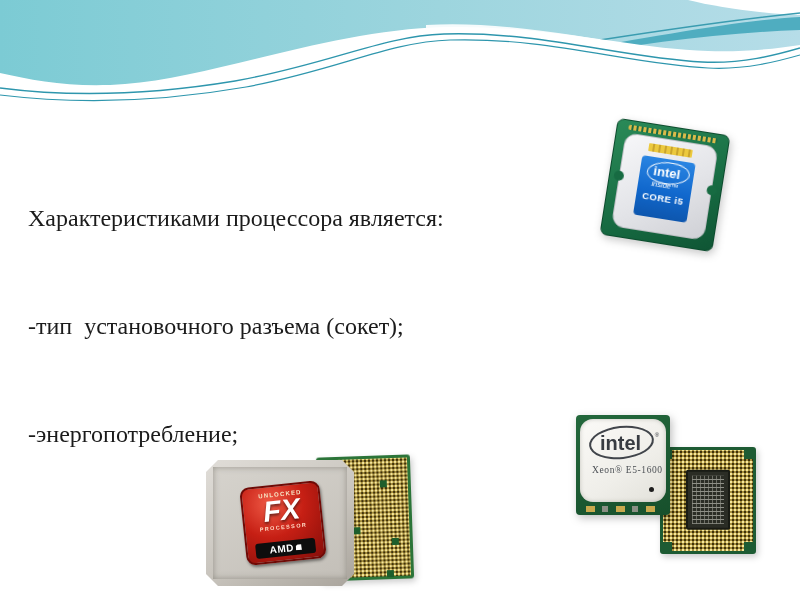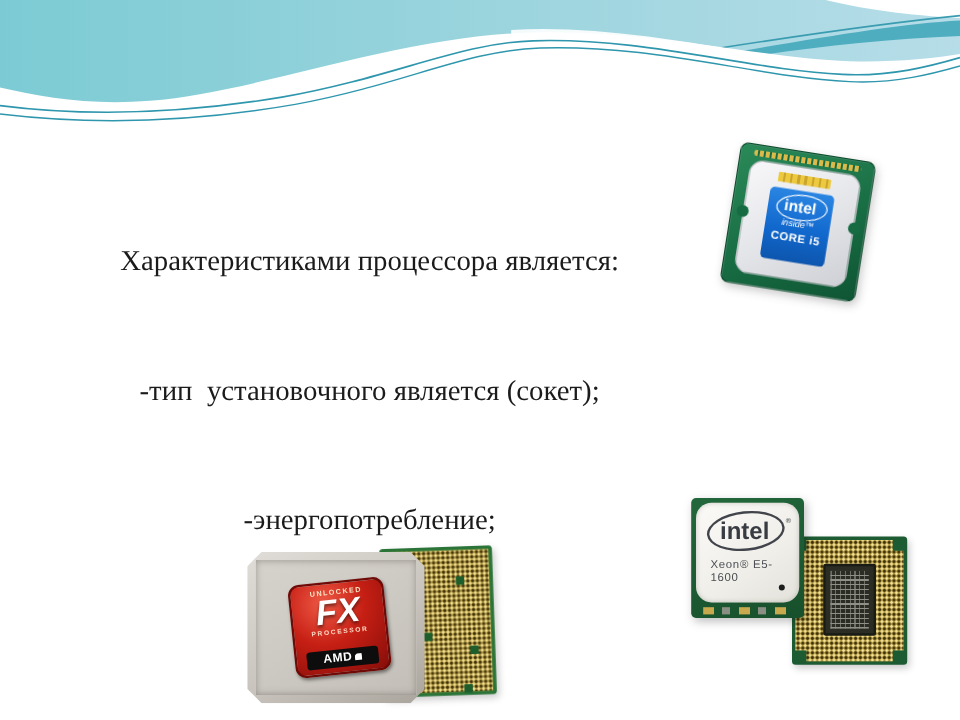--- a/index.html
+++ b/index.html
@@ -7,21 +7,21 @@
     position:relative;width:800px;height:600px;background:#ffffff;
     overflow:hidden;font-family:"Liberation Serif", serif;
   }
   .wave-svg{position:absolute;top:0;left:0;display:block;}
 
   
   .text-block{
     position:absolute;left:28px;top:128px;width:560px;z-index:1;
     color:#1b1b1b;font-size:24px;line-height:36px;white-space:pre-wrap;
   }
-  .text-line{height:36px;text-align:center;}
+  .text-line{height:36px;}
 
   
   .chip{position:absolute;}
   .pins{
     background-color:#b89f45;
     background-image:
       radial-gradient(circle, rgba(55,42,8,0.95) 0.8px, rgba(55,42,8,0) 1.7px),
       radial-gradient(circle, rgba(255,240,170,0.9) 0.7px, rgba(255,240,170,0) 1.4px);
     background-size:4px 4px,4px 4px;
     background-position:0 0,2px 2px;
@@ -81,21 +81,21 @@
       background:linear-gradient(160deg,#23683c,#17502c);border-radius:4px;
       filter:drop-shadow(2px 3px 4px rgba(0,0,0,0.25));}
   .xeon-cap{position:absolute;left:4px;right:4px;top:4px;bottom:13px;
       background:linear-gradient(145deg,#fbfaf7,#efeee9 60%,#e2e1da);
       border-radius:13px;box-shadow:inset 0 0 4px rgba(120,120,110,0.4);}
   .xeon-oval{position:relative;display:inline-block;margin:14px 0 0 20px;
       font-family:"Liberation Sans",sans-serif;font-size:20px;font-weight:bold;color:#383c42;line-height:20px;}
   .xeon-oval::before{content:"";position:absolute;left:-11px;right:-13px;top:-7px;bottom:-6px;
       border:2.4px solid #41454b;border-radius:50%;transform:rotate(-6deg);}
   .xeon-reg{position:absolute;right:-18px;top:-8px;font-size:6px;font-weight:normal;}
-  .xeon-model{margin:11px 0 0 12px;font-family:Liberation Sans, sans-serif;
+  .xeon-model{margin:11px 0 0 12px;font-family:Liberation Serif, serif;
       font-size:9.5px;color:#4b4f54;letter-spacing:0.6px;}
   .xeon-dot{position:absolute;right:12px;bottom:10px;width:5px;height:5px;border-radius:50%;background:#1d1d1d;}
   .xeon-codes{position:absolute;left:10px;right:10px;bottom:3px;height:6px;
       background:repeating-linear-gradient(90deg,#c8a94e 0 9px,rgba(0,0,0,0) 9px 16px,#8a8f84 16px 22px,rgba(0,0,0,0) 22px 30px);}
   .xeon-back{left:660px;top:447px;width:90px;height:101px;z-index:2;
       border:3px solid #1d5b33;border-radius:3px;background-color:#c7ad55;
       filter:drop-shadow(2px 3px 3px rgba(0,0,0,0.2));}
   .xeon-back .corner{position:absolute;width:10px;height:10px;background:#1d5b33;}
   .xeon-center{position:absolute;left:50%;top:50%;transform:translate(-50%,-52%);
       width:40px;height:56px;background:#2b2d25;border:2px solid #191b14;border-radius:2px;}
@@ -121,21 +121,21 @@
     <path d="M560,52 C660,36 740,20 800,17 L800,30 C718,33 640,44 566,57 Z" fill="#4fadc0"></path>
     <path d="M600,40 C690,26 750,18 800,13" stroke="#3a9cb0" stroke-width="1.4" fill="none"></path>
     <path d="M426,25 C492,21 565,33 648,48 L648,52 C565,40 492,28 426,29 Z" fill="#ffffff" opacity="0.9"></path>
     <path d="M0,115 L0,73 C35,81 75,88 125,84 C215,77 330,30 445,27 C550,25 635,49 708,51 C744,52 775,49 800,45 L800,115 Z" fill="#ffffff"></path>
     <path d="M0,88 C70,97 150,95 235,81 C330,64 382,36 444,34 C540,31 622,58 702,62 C742,64 776,55 800,48" stroke="#2e96ad" stroke-width="1.4" fill="none"></path>
     <path d="M0,95 C75,104 160,102 246,87 C338,70 388,42 450,40 C548,37 628,64 708,68 C746,70 779,61 800,55" stroke="#2e96ad" stroke-width="1.2" fill="none"></path>
   </svg>
 
   <div class="text-block">
     <div class="text-line">Характеристиками процессора является:</div>
-    <div class="text-line">-тип  установочного является (сокет);</div>
+    <div class="text-line">-тип  установочного разъема (сокет);</div>
     <div class="text-line">-энергопотребление;</div>
     
     
     
     
     
     
   </div>
 
   <div class="chip i5">

